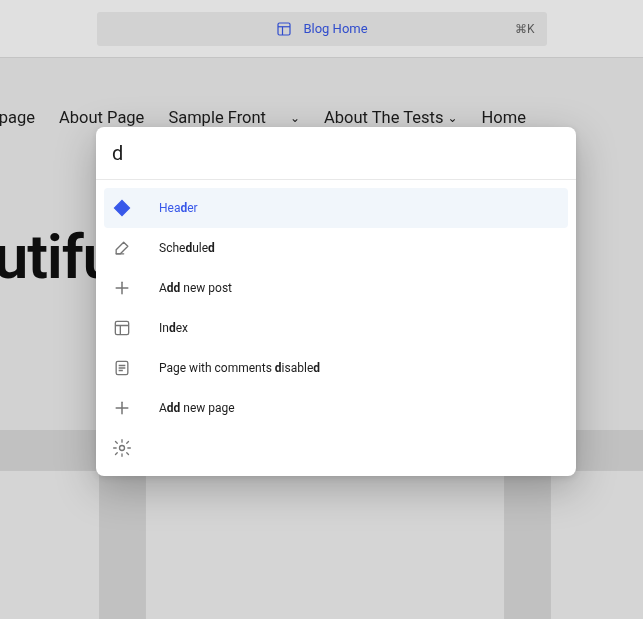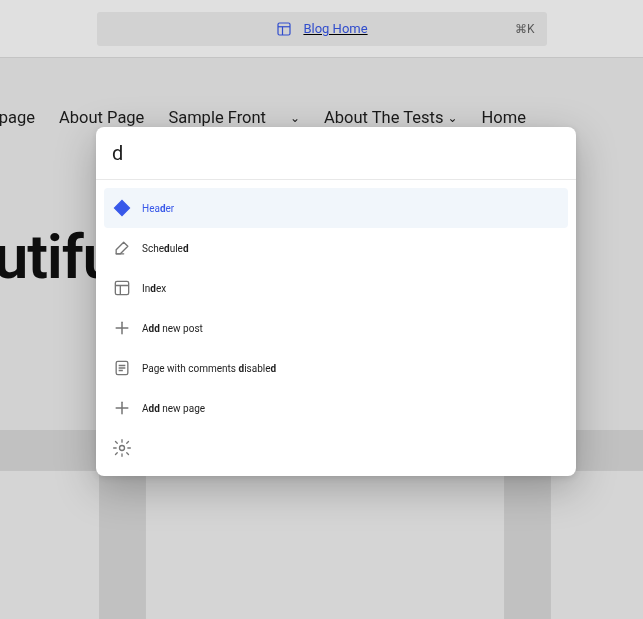--- a/index.html
+++ b/index.html
@@ -29,21 +29,20 @@
     }
     .topbar-inner {
       width: 450px;
       height: 34px;
       background: #f0f0f0;
       border-radius: 3px;
       display: flex;
       align-items: center;
       justify-content: center;
       position: relative;
-      text-decoration: underline;
     }
     .topbar-title {
       display: flex;
       align-items: center;
       gap: 10px;
       color: #3858e9;
       font-size: 13px;
       font-weight: 400;
     }
     .topbar-icon svg { display: block; }
@@ -128,22 +127,22 @@
     }
     .palette-list {
       padding: 8px;
     }
     .palette-item {
       display: flex;
       align-items: center;
       height: 40px;
       padding: 0 8px;
       border-radius: 4px;
-      gap: 10px;
-      font-size: 10px;
+      gap: 27px;
+      font-size: 12px;
       color: #1e1e1e;
       cursor: pointer;
     }
     .palette-item.selected {
       background: #f1f6fb;
       color: #3858e9;
     }
     .palette-item.selected .p-icon { color: #3858e9; }
     .p-icon {
       width: 20px;
@@ -225,32 +224,32 @@
         <span class="p-icon">
           <svg width="20" height="20" viewBox="0 0 24 24">
             <use href="#i-compose"></use>
           </svg>
         </span>
         <span class="p-label">Sche<b>d</b>ule<b>d</b></span>
       </div>
       <div class="palette-item">
         <span class="p-icon">
           <svg width="20" height="20" viewBox="0 0 24 24">
+            <use href="#i-plus"></use>
+          </svg>
+        </span>
+        <span class="p-label">A<b>dd</b> new post</span>
+      </div>
+      <div class="palette-item">
+        <span class="p-icon">
+          <svg width="20" height="20" viewBox="0 0 24 24">
             <use href="#i-layout"></use>
           </svg>
         </span>
         <span class="p-label">In<b>d</b>ex</span>
-      </div>
-      <div class="palette-item">
-        <span class="p-icon">
-          <svg width="20" height="20" viewBox="0 0 24 24">
-            <use href="#i-plus"></use>
-          </svg>
-        </span>
-        <span class="p-label">A<b>dd</b> new post</span>
       </div>
       <div class="palette-item">
         <span class="p-icon">
           <svg width="20" height="20" viewBox="0 0 24 24">
             <use href="#i-page"></use>
           </svg>
         </span>
         <span class="p-label">Page with comments <b>d</b>isable<b>d</b></span>
       </div>
       <div class="palette-item">

